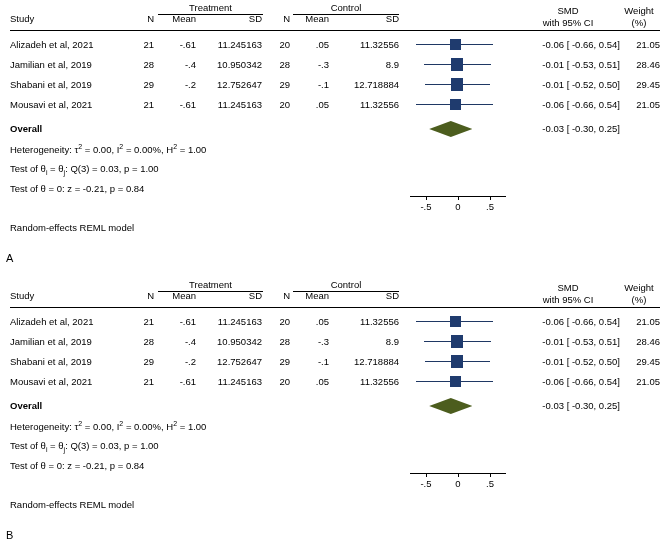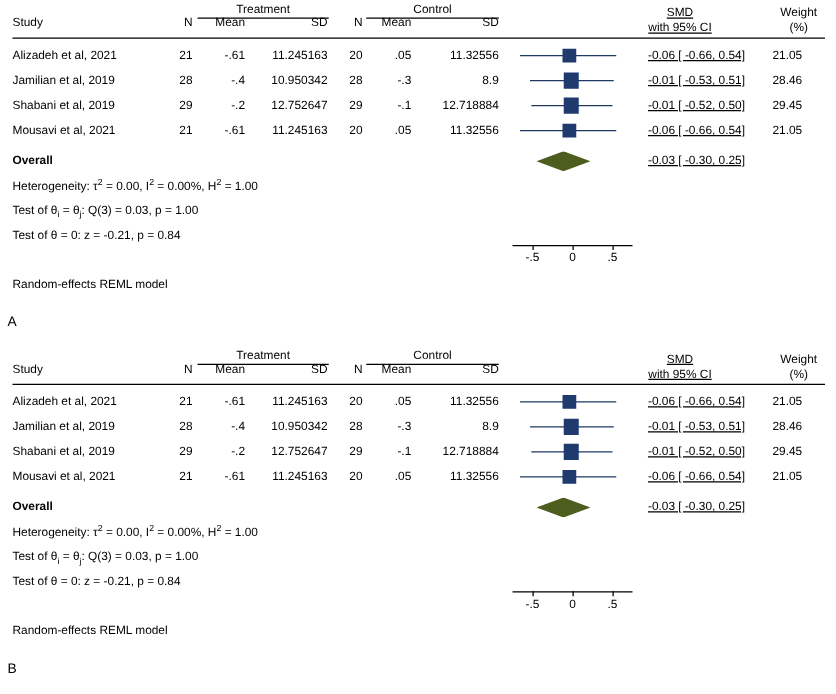--- a/index.html
+++ b/index.html
@@ -49,22 +49,22 @@
     white-space: nowrap;
     line-height: 18px;
   }
   .c-study { left: 10px; text-align: right; }
   .c-n1 { left: 130px; width: 24px; text-align: right; }
   .c-m1 { left: 158px; width: 38px; text-align: right; }
   .c-sd1 { left: 200px; width: 62px; text-align: right; }
   .c-n2 { left: 266px; width: 24px; text-align: right; }
   .c-m2 { left: 293px; width: 36px; text-align: right; }
   .c-sd2 { left: 333px; width: 66px; text-align: right; }
-  .c-est { left: 492px; width: 104px; text-align: right; text-decoration: underline; }
-  .c-wt { left: 618px; width: 42px; }
+  .c-est { left: 516px; width: 104px; text-align: right; }
+  .c-wt { left: 618px; width: 42px; text-align: right; }
 
   .bold { font-weight: bold; }
 
   
   .graph {
     position: absolute;
     left: 410px;
     width: 96px;
     top: 0;
     height: 250px;

